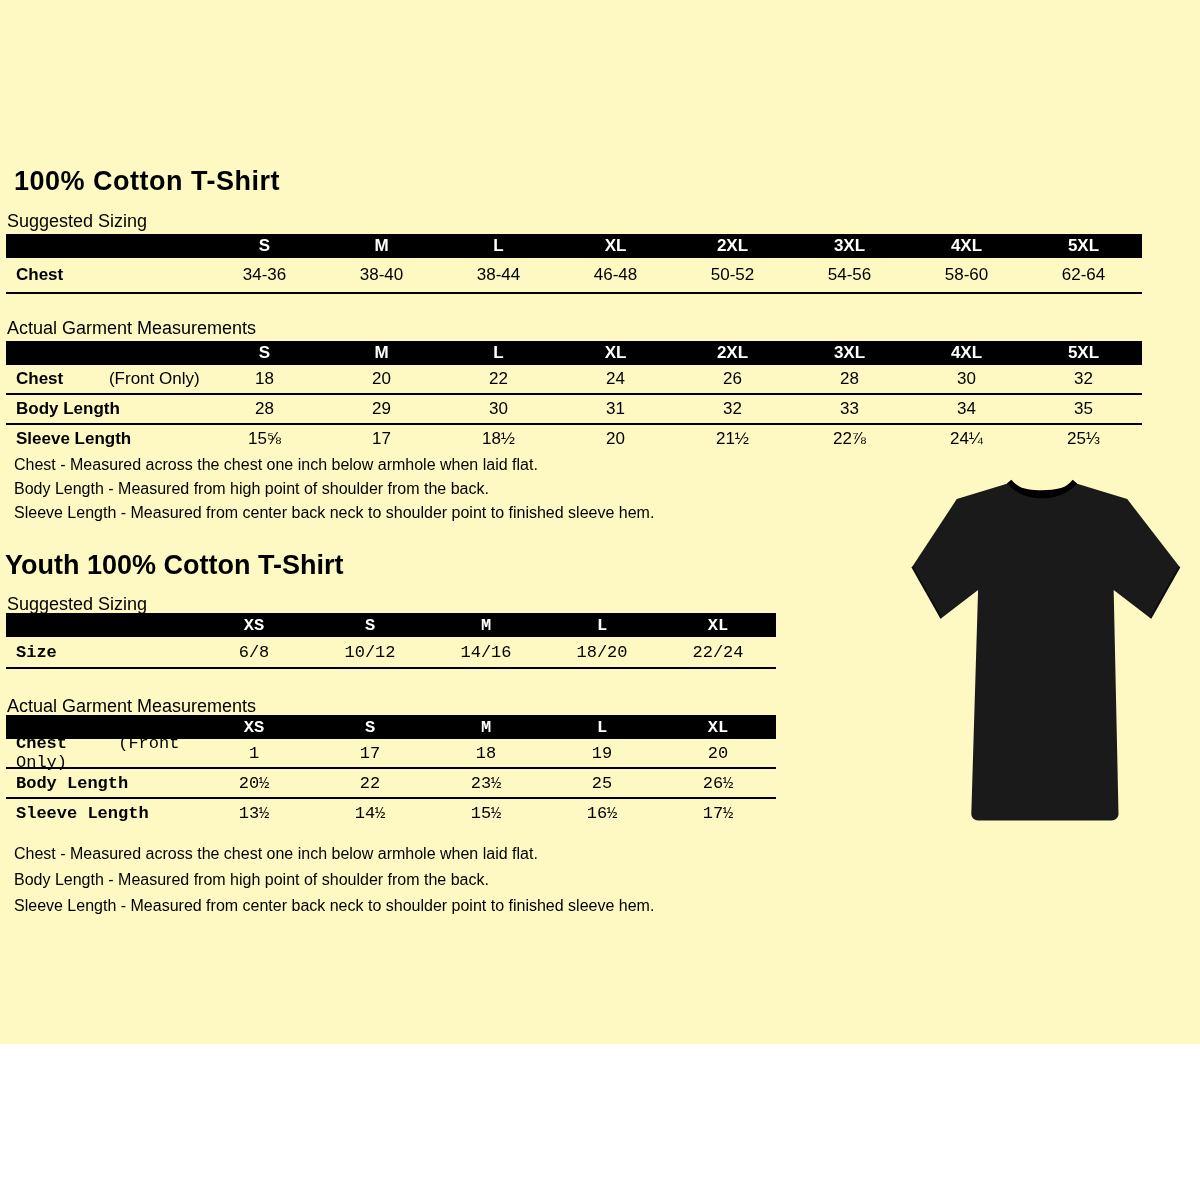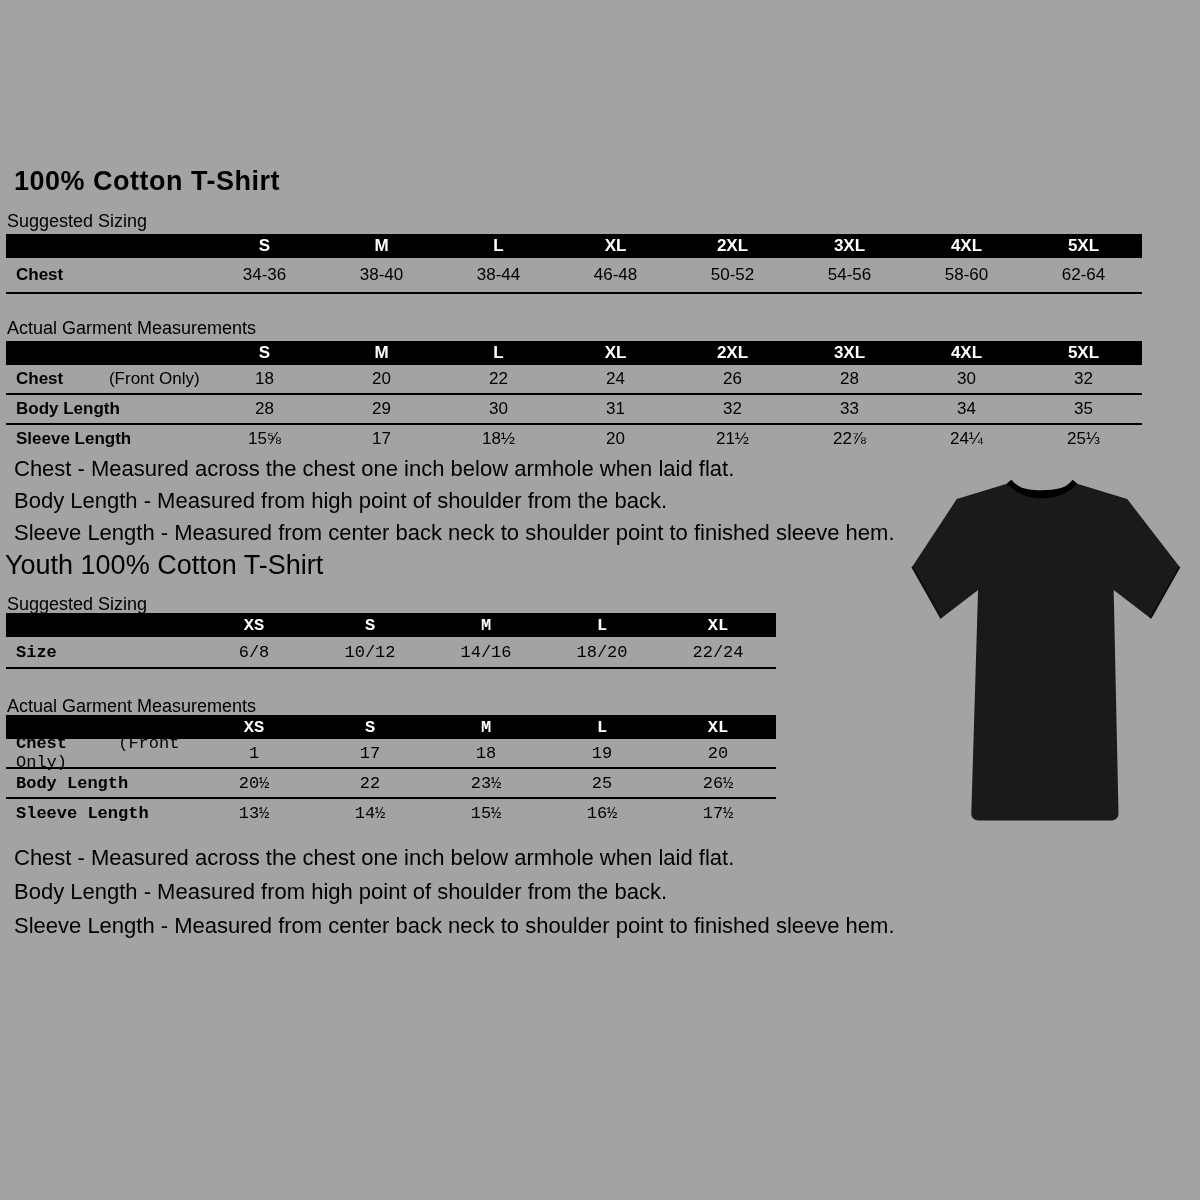--- a/index.html
+++ b/index.html
@@ -1,48 +1,48 @@
 <!DOCTYPE html>
 <html><head>
 <meta charset="utf-8">
 <style>
   html,body { margin:0; padding:0; background:#fff; }
   .canvas {
-    position:relative; width:1200px; height:1200px; background:#a3a3a3;
+    position:relative; width:1200px; height:1044px; background:#fef9c3;
     font-family:"Liberation Sans","DejaVu Sans",sans-serif; color:#000; overflow:hidden;
   }
   .title {
     position:absolute; left:14px; top:166px; font-size:27px; font-weight:bold; letter-spacing:0.5px;
   }
   .banner {
     position:absolute; left:348px; top:165px; width:552px; height:39px; background:#000;
     display:flex; align-items:center; justify-content:center;
   }
   .banner span { color:#fff; font-size:28px; font-weight:bold; letter-spacing:5px; }
   .section-label { position:absolute; left:7px; font-size:18px; }
-  .youth-title { position:absolute; left:5px; top:550px; font-size:27px; font-weight:normal; }
+  .youth-title { position:absolute; left:5px; top:550px; font-size:27px; font-weight:bold; }
 
   .tbl { position:absolute; left:6px; }
   .tbl.adult { width:1136px; }
   .tbl.youth { width:770px;font-family:Liberation Mono, monospace; }
   .thead {
     display:flex; align-items:center; background:#000; color:#fff;
     height:24px; font-weight:bold; font-size:17px;
   }
   .trow { display:flex; align-items:center; font-size:17px; border-bottom:2px solid #000; }
   .trow.h34 { height:34px; }
   .trow.h28 { height:28px; }
   .trow.h30 { height:30px; }
   .trow.nob { border-bottom:none; }
   .lc { width:200px; padding-left:10px; box-sizing:border-box; font-weight:bold; }
   .tbl.youth .lc { width:190px; }
   .lc .sfx { font-weight:normal;padding-left:41px; }
   .c { flex:1; text-align:center; }
 
-  .notes { position:absolute; left:14px; font-size:22px; }
+  .notes { position:absolute; left:14px; font-size:16px; }
   .notes .note { margin-bottom:6px; }
   .notes.youth-n .note { margin-bottom:8px; }
 
   .tshirt { position:absolute; left:893px; top:470px; width:298px; height:368px; }
   .tshirt svg { width:100%; height:100%; }
 </style>
 </head>
 <body>
 
 <div class="canvas">

